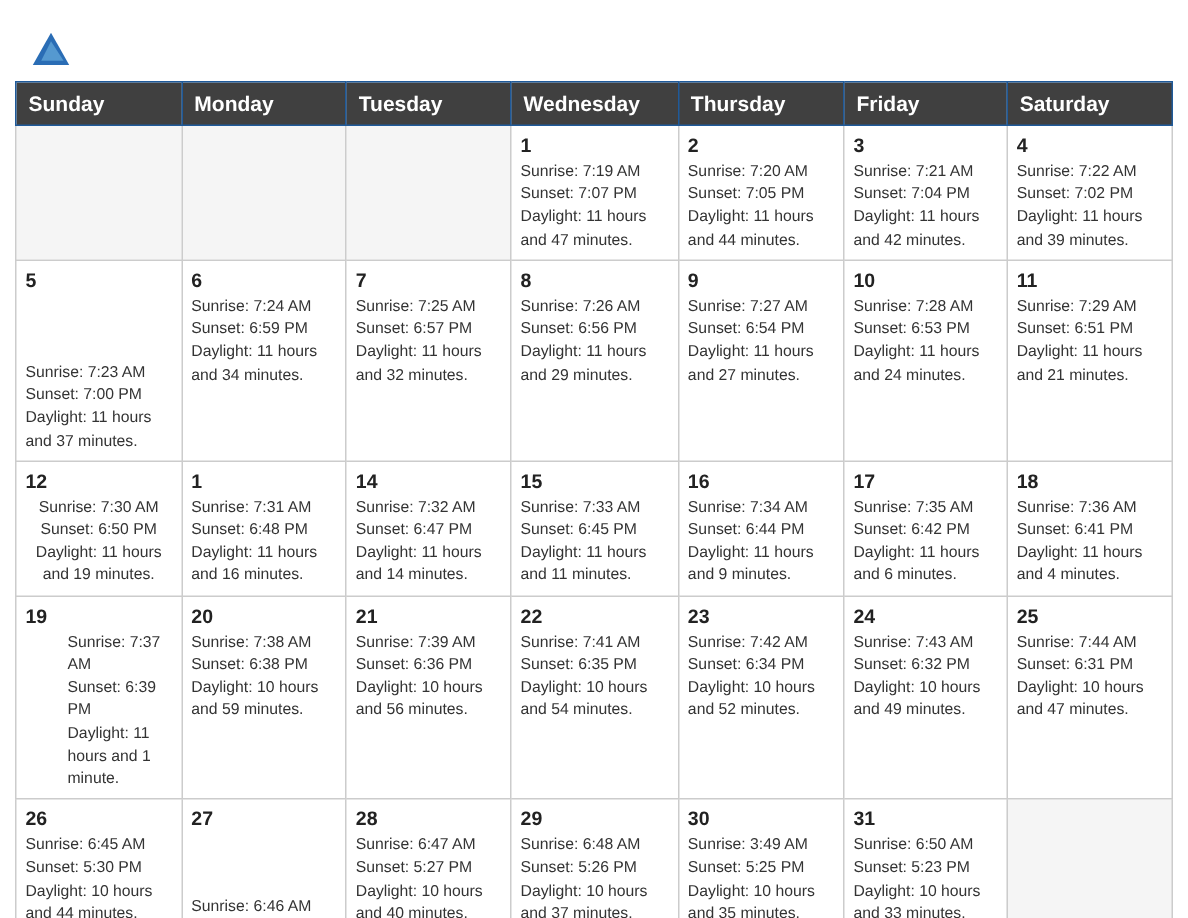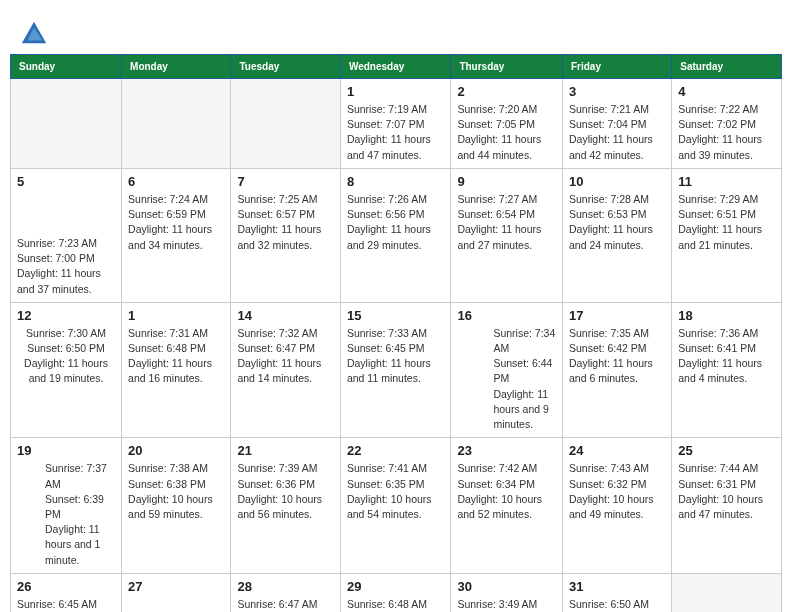--- a/index.html
+++ b/index.html
@@ -51,25 +51,25 @@
     .subtitle {
       font-size: 15px;
       color: #555;
     }
     .calendar {
       width: 100%;
       border-collapse: collapse;
       border: 1px solid #ccc;
     }
     .calendar th {
-      background: #15803d;
+      background: #404040;
       color: #fff;
       text-align: left;
       padding: 6px 8px;
-      font-size: 10px;
+      font-size: 14px;
       border: 1px solid #1f5a9a;
     }
     .calendar td {
       vertical-align: top;
       border: 1px solid #ccc;
       padding: 5px 6px;
       width: 113px;
       min-height: 80px;
       background: #fff;
     }
@@ -217,21 +217,21 @@
 Daylight: 11 hours and 14 minutes.</div>
         </td>
         <td>
           <div class="day-number">15</div>
           <div class="day-info" style="white-space: pre-line;">Sunrise: 7:33 AM
 Sunset: 6:45 PM
 Daylight: 11 hours and 11 minutes.</div>
         </td>
         <td>
           <div class="day-number">16</div>
-          <div class="day-info" style="white-space: pre-line; margin-left: 36px;">Sunrise: 7:34 AM
+          <div class="day-info" style="white-space: pre-line;">Sunrise: 7:34 AM
 Sunset: 6:44 PM
 Daylight: 11 hours and 9 minutes.</div>
         </td>
         <td>
           <div class="day-number">17</div>
           <div class="day-info" style="white-space: pre-line;">Sunrise: 7:35 AM
 Sunset: 6:42 PM
 Daylight: 11 hours and 6 minutes.</div>
         </td>
         <td>

